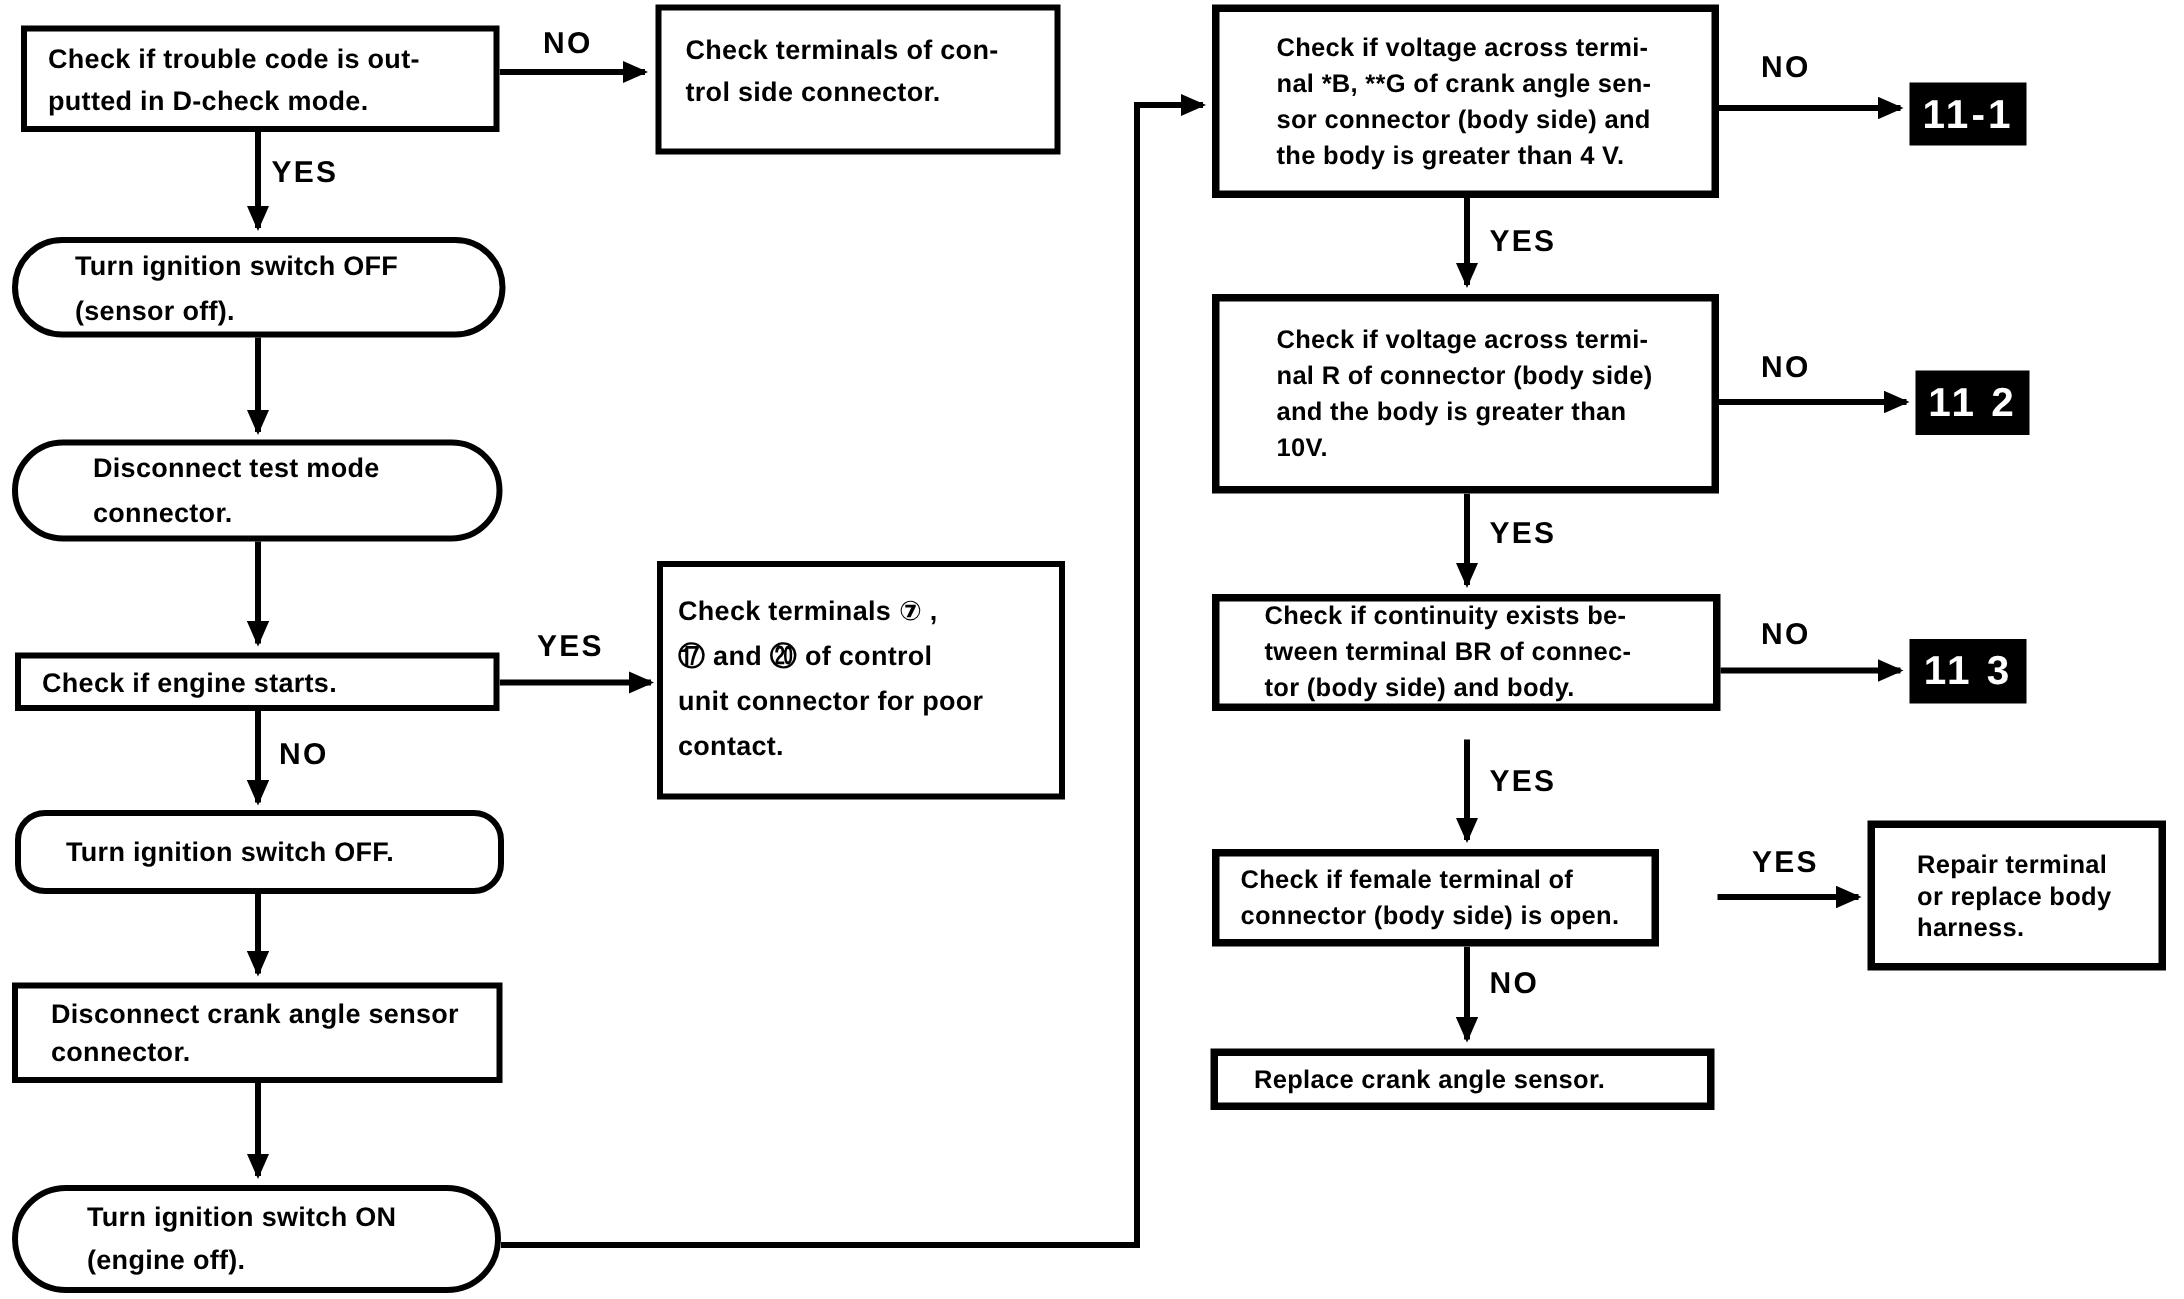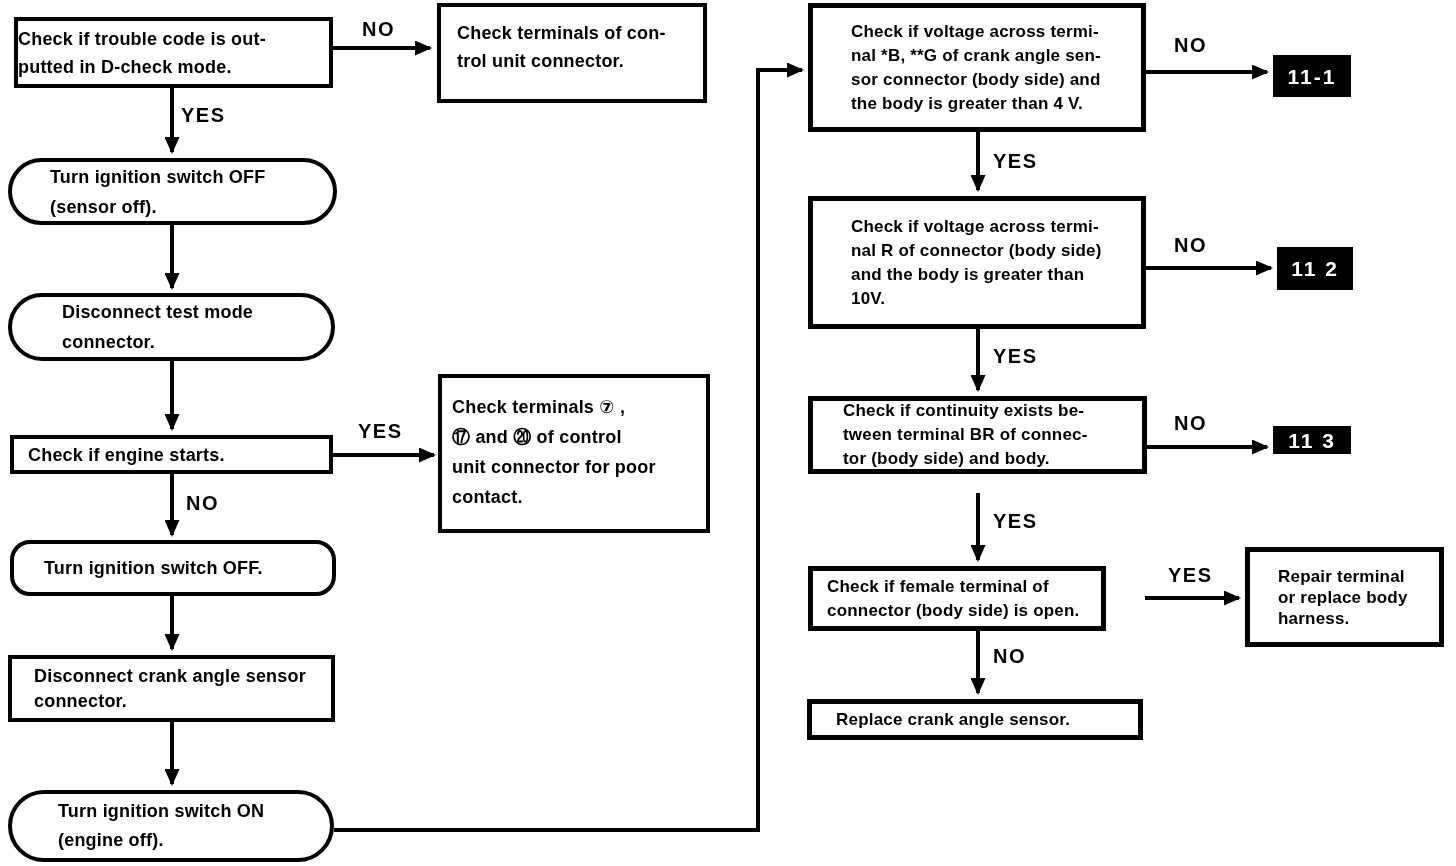--- a/index.html
+++ b/index.html
@@ -11,52 +11,52 @@
   #arrow-layer{position:absolute;left:0;top:0;width:1456px;height:866px;pointer-events:none;}
   .node{
     position:absolute;box-sizing:border-box;background:#fff;border:4px solid #000;
     display:flex;align-items:center;
     font-weight:bold;font-size:18px;line-height:28px;letter-spacing:.2px;
     white-space:pre-line;
   }
   .pill{border-radius:40px;}
   .goto{
     background:#000;color:#fff;border:none;justify-content:center;
-    font-size:21px;letter-spacing:2px;line-height:1;
+    font-size:27px;letter-spacing:2px;line-height:1;
   }
   .rbox{border-width:5px;font-size:17px;line-height:24px;}
   .elabel{
     position:absolute;font-weight:bold;font-size:20px;letter-spacing:1.5px;
     white-space:nowrap;
   }
   .top-align{align-items:flex-start;}
 
   
-  #n-check-trouble-code{left:14px;top:17px;width:319px;height:71px;padding-left:0;}
+  #n-check-trouble-code{left:14px;top:17px;width:319px;height:71px;padding-left:14px;}
   #n-check-terminals-control-unit{left:437px;top:3px;width:270px;height:100px;padding:12px 8px 0 16px;}
   #n-ignition-off-engine-off{left:8px;top:158px;width:329px;height:67px;border-radius:34px;padding-left:38px;line-height:30px;}
   #n-disconnect-test-mode{left:8px;top:293px;width:327px;height:68px;border-radius:34px;padding-left:50px;line-height:30px;}
   #n-check-engine-starts{left:10px;top:435px;width:323px;height:39px;padding-left:14px;}
   #n-check-terminals-7-17-20{left:438px;top:374px;width:272px;height:159px;padding:14px 4px 0 10px;line-height:30px;}
   #n-ignition-off{left:10px;top:540px;width:326px;height:56px;border-radius:20px;padding-left:30px;}
   #n-disconnect-crank-sensor{left:8px;top:655px;width:327px;height:67px;padding-left:22px;line-height:25px;}
   #n-ignition-on-engine-off{left:8px;top:790px;width:326px;height:72px;border-radius:36px;padding-left:46px;line-height:29px;}
 
   
   #n-check-voltage-bg{left:808px;top:3px;width:338px;height:129px;padding-left:38px;}
   #n-check-voltage-r{left:808px;top:196px;width:338px;height:133px;padding-left:38px;}
   #n-check-continuity-br{left:808px;top:396px;width:339px;height:78px;padding-left:30px;}
   #n-check-female-terminal{left:808px;top:566px;width:298px;height:65px;padding-left:14px;}
   #n-replace-crank-sensor{left:807px;top:699px;width:336px;height:41px;padding-left:24px;}
   #n-repair-terminal{left:1245px;top:547px;width:199px;height:100px;padding-left:28px;font-size:17px;line-height:21px;}
 
   
   #n-goto-11-1{left:1273px;top:55px;width:78px;height:42px;}
   #n-goto-11-2{left:1277px;top:247px;width:76px;height:43px;}
-  #n-goto-11-3{left:1273px;top:426px;width:78px;height:28px;}
+  #n-goto-11-3{left:1273px;top:426px;width:78px;height:43px;}
 
   
   #l-no-0{left:362px;top:18px;}
   #l-yes-1{left:181px;top:104px;}
   #l-yes-4{left:358px;top:420px;}
   #l-no-5{left:186px;top:492px;}
   #l-no-9{left:1174px;top:34px;}
   #l-yes-10{left:993px;top:150px;}
   #l-no-11{left:1174px;top:234px;}
   #l-yes-12{left:993px;top:345px;}
@@ -92,21 +92,21 @@
     <path d="M1146,447 H1267" marker-end="url(#ah)"></path>
     <path d="M978,631 V693" marker-end="url(#ah)"></path>
     <path d="M1145,598 H1239" marker-end="url(#ah)"></path>
   </g>
 </svg>
 
 <div class="node" id="n-check-trouble-code">Check if trouble code is out-
 putted in D-check mode.</div>
 
 <div class="node top-align" id="n-check-terminals-control-unit">Check terminals of con-
-trol unit connector.</div>
+trol side connector.</div>
 
 <div class="node pill" id="n-ignition-off-engine-off">Turn ignition switch OFF
 (sensor off).</div>
 
 <div class="node pill" id="n-disconnect-test-mode">Disconnect test mode
 connector.</div>
 
 <div class="node" id="n-check-engine-starts">Check if engine starts.</div>
 
 <div class="node top-align" id="n-check-terminals-7-17-20">Check terminals ⑦ ,

